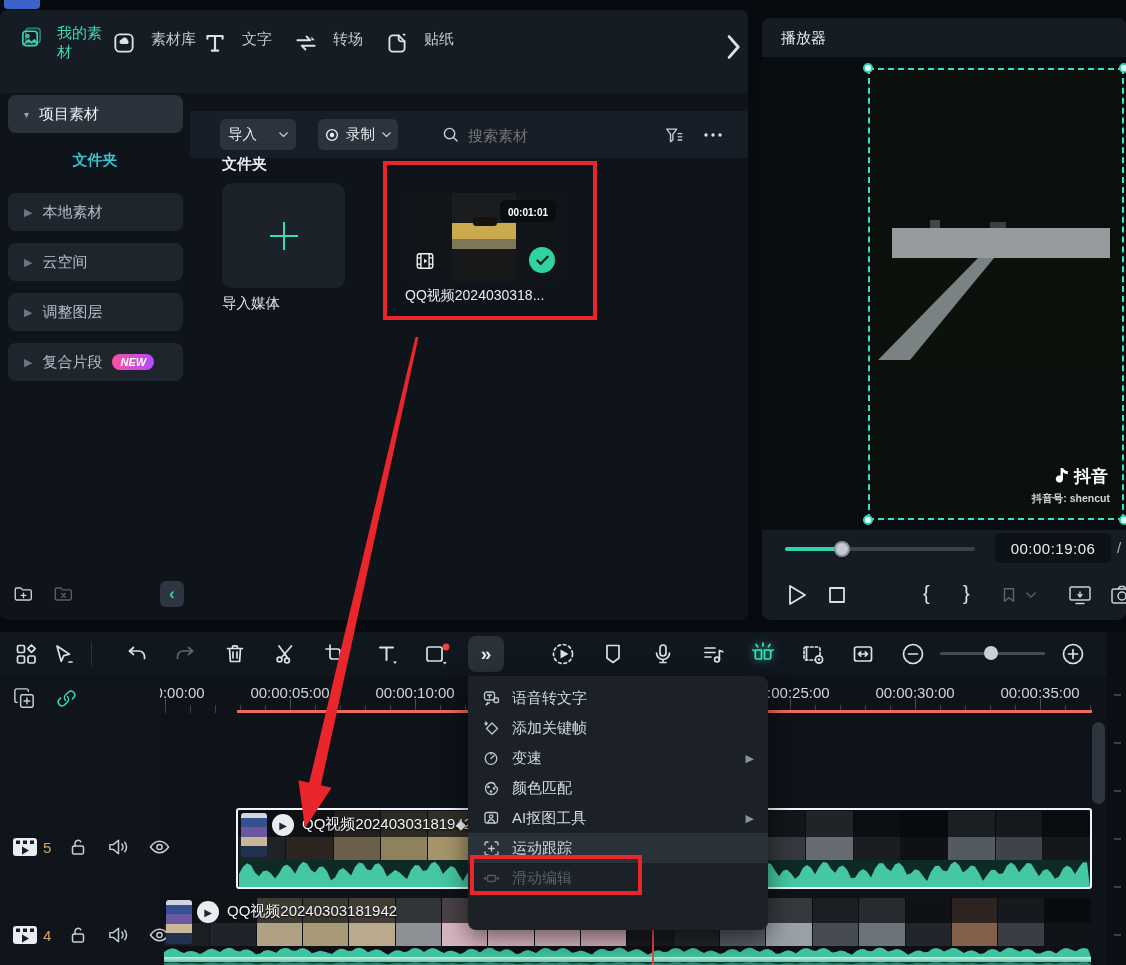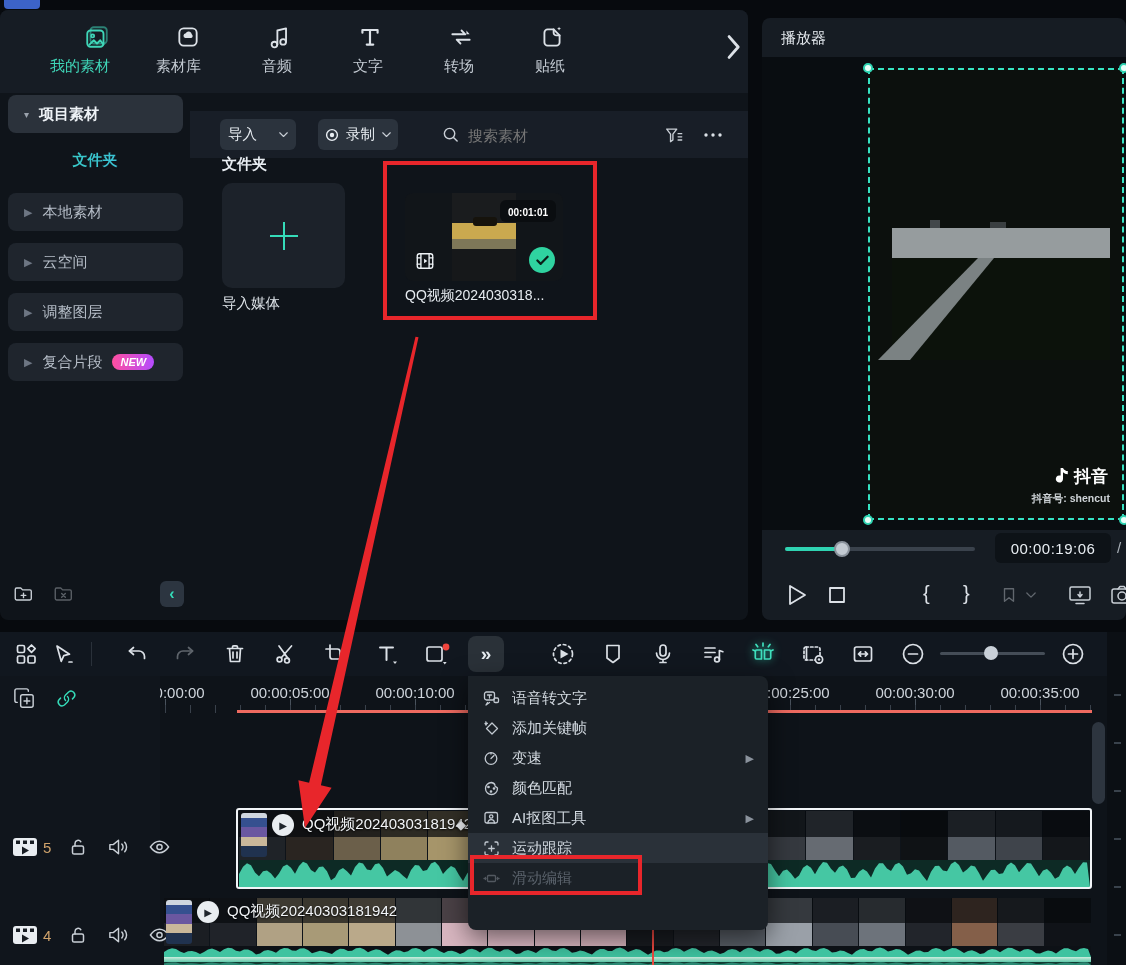--- a/index.html
+++ b/index.html
@@ -3,21 +3,21 @@
 <meta charset="utf-8">
 <style>
   html,body{margin:0;padding:0;background:#04070a;}
   #stage{position:relative;width:1126px;height:965px;overflow:hidden;background:#070a0e;
     font-family:"Liberation Sans","DejaVu Sans",sans-serif;color:#d7dce2;}
   .abs{position:absolute;}
   .flex{display:flex;align-items:center;}
   svg{display:block;}
   .ic{stroke:#dce1e7;fill:none;stroke-width:1.7;stroke-linecap:round;stroke-linejoin:round;}
   .ic2{stroke:#c9cfd6;fill:none;stroke-width:1.5;stroke-linecap:round;stroke-linejoin:round;}
-  .tab{display:flex;flex-direction:column;align-items:flex-end;gap:7px;width:90px;cursor:pointer;}
+  .tab{display:flex;flex-direction:row;align-items:flex-start;gap:14px;width:90px;cursor:pointer;}
   .tab .lbl{font-size:15px;color:#c3cad2;}
   .tab.active .lbl{color:#3fd6b8;}
   .sbitem{position:absolute;left:8px;width:175px;height:38px;background:#1f252d;border-radius:8px;
     display:flex;align-items:center;font-size:15px;color:#b6bec8;}
   .sbitem .arr{color:#6d7683;font-size:11px;margin:0 10px 0 16px;}
   .badge-new{margin-left:10px;padding:2px 8px;border-radius:9px;font-size:11px;font-style:italic;font-weight:bold;
     color:#fff;background:linear-gradient(90deg,#ff4fa0,#b44bff);}
   .tbi{position:absolute;top:636px;width:36px;height:36px;display:flex;align-items:center;justify-content:center;}
   .menu-row{height:30px;display:flex;align-items:center;padding:0 14px;gap:12px;font-size:15px;color:#d3dae1;cursor:pointer;}
   .menu-row .sub{margin-left:auto;color:#8a929c;font-size:11px;}
@@ -59,30 +59,20 @@
       <svg width="26" height="26" viewBox="0 0 24 24">
         <g class="ic">
             <rect x="4" y="4" width="16" height="16" rx="4"></rect>
         <path d="M9.5 13 a2.3 2.3 0 0 1 .4-4.5 a3 3 0 0 1 5.6 1 a2 2 0 0 1-.6 3.5 z" fill="#dce1e7" stroke="none"></path>
           </g>
       </svg>
       <span class="lbl">素材库</span>
     </div>
     <div class="tab">
       <svg width="26" height="26" viewBox="0 0 24 24">
-        <g class="ic">
-            <path d="M10.5 19 V6 l8-2 v12.5"></path>
-            <circle cx="7.8" cy="19" r="2.6"></circle>
-            <circle cx="15.8" cy="16.5" r="2.6"></circle>
-          </g>
-      </svg>
-      <span class="lbl">音频</span>
-    </div>
-    <div class="tab">
-      <svg width="26" height="26" viewBox="0 0 24 24">
         <g class="ic" style="stroke-width:2;">
             <path d="M5 5.5 h14 M5 5.5 V8 M19 5.5 V8 M12 5.5 V19 M9 19 h6"></path>
           </g>
       </svg>
       <span class="lbl">文字</span>
     </div>
     <div class="tab">
       <svg width="26" height="26" viewBox="0 0 24 24">
         <g class="ic">
             <path d="M4 9.5 h12 l-3.5-3.5 M20 14.5 H8 l3.5 3.5"></path>
@@ -103,21 +93,21 @@
     </div>
   </div>
   <div class="abs" style="left:724px;top:34px;">
     <svg width="18" height="26" viewBox="0 0 12 20">
         <path d="M3 2 l7 8 -7 8" class="ic" style="stroke-width:2.2;"></path>
       </svg>
   </div>
 
   <div class="abs flex" style="left:8px;top:95px;width:175px;height:38px;background:#2b323b;border-radius:8px;">
     <span style="color:#9aa2ac;font-size:10px;margin:0 10px 0 16px;">▾</span>
-    <span style="font-weight:bold;font-size:15px;color:#eef2f6;">项目素材</span>
+    <span style="font-weight:normal;font-size:15px;color:#eef2f6;">项目素材</span>
   </div>
   <div class="abs" style="left:0;top:151px;width:190px;text-align:center;font-weight:bold;font-size:15px;
        background:linear-gradient(90deg,#34d3b4,#3fb7e8);-webkit-background-clip:text;background-clip:text;color:transparent;">文件夹</div>
 
   <div class="sbitem" style="top:193px;">
     <span class="arr">▶</span>
     <span>本地素材</span>
   </div>
   <div class="sbitem" style="top:243px;">
     <span class="arr">▶</span>

